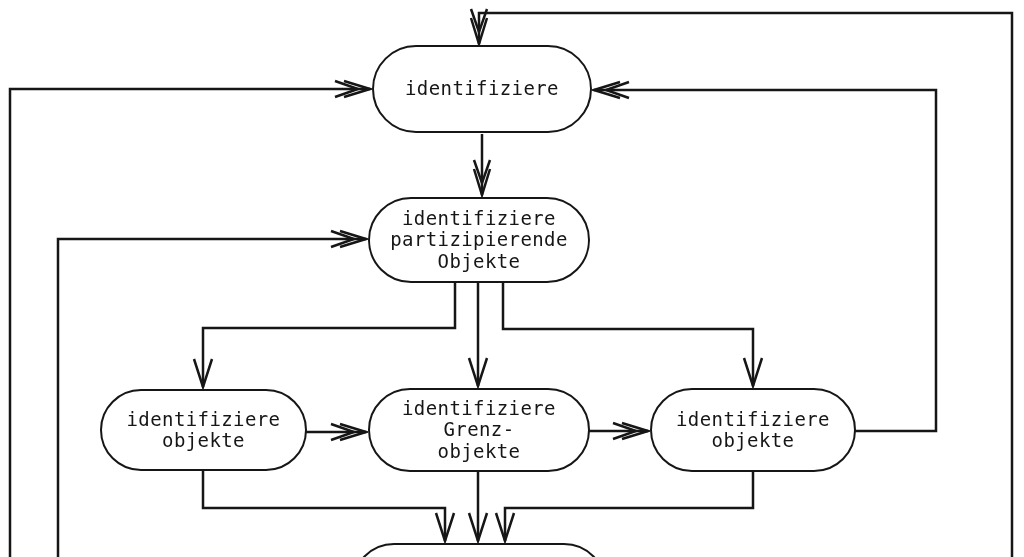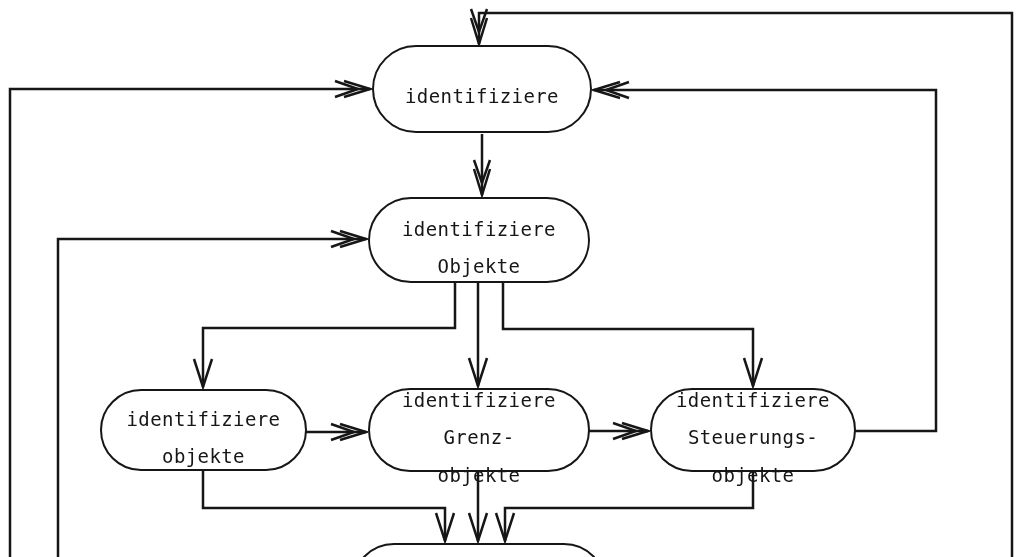--- a/index.html
+++ b/index.html
@@ -37,21 +37,21 @@
     flex-direction: column;
     align-items: center;
     justify-content: center;
     text-align: center;
     color: #161616;
     font-size: 19px;
     line-height: 21.5px;
     letter-spacing: 0.4px;
     white-space: nowrap;
   }
-  .node span { display: block; margin-top: 16px; }
+  .node span { display: block; }
 
   #node-anwendungsfaelle        { left: 372px; top: 45px;  width: 220px; height: 88px; }
   #node-partizipierende-objekte { left: 368px; top: 197px; width: 222px; height: 86px; }
   #node-entitaetsobjekte        { left: 100px; top: 389px; width: 207px; height: 82px; }
   #node-grenzobjekte            { left: 368px; top: 388px; width: 222px; height: 84px; }
   #node-steuerungsobjekte       { left: 650px; top: 388px; width: 206px; height: 84px; }
   #node-bottom-partial          { left: 352px; top: 543px; width: 254px; height: 84px; }
 </style>
 </head>
 <body>
@@ -83,35 +83,35 @@
     <path d="M 478 471 L 478 541" marker-end="url(#arrowSingle)"></path>
     <path d="M 753 471 L 753 508 L 505 508 L 505 541" marker-end="url(#arrowSingle)"></path>
   </svg>
 
   <div class="node" id="node-anwendungsfaelle">
     <span>identifiziere</span>
   </div>
 
   <div class="node" id="node-partizipierende-objekte">
     <span>identifiziere</span>
+    <span>partizipierende</span>
     <span>Objekte</span>
   </div>
 
   <div class="node" id="node-entitaetsobjekte">
     <span>identifiziere</span>
     <span>objekte</span>
   </div>
 
   <div class="node" id="node-grenzobjekte">
     <span>identifiziere</span>
     <span>Grenz-</span>
     <span>objekte</span>
   </div>
 
   <div class="node" id="node-steuerungsobjekte">
     <span>identifiziere</span>
-    <span>Steuerungs-</span>
     <span>objekte</span>
   </div>
 
   <div class="node" id="node-bottom-partial"></div>
 
 </div>
 
 </body></html>

